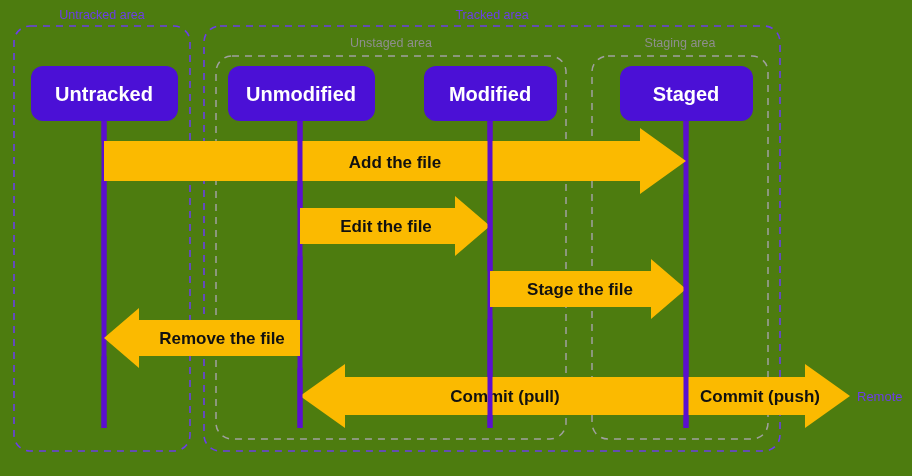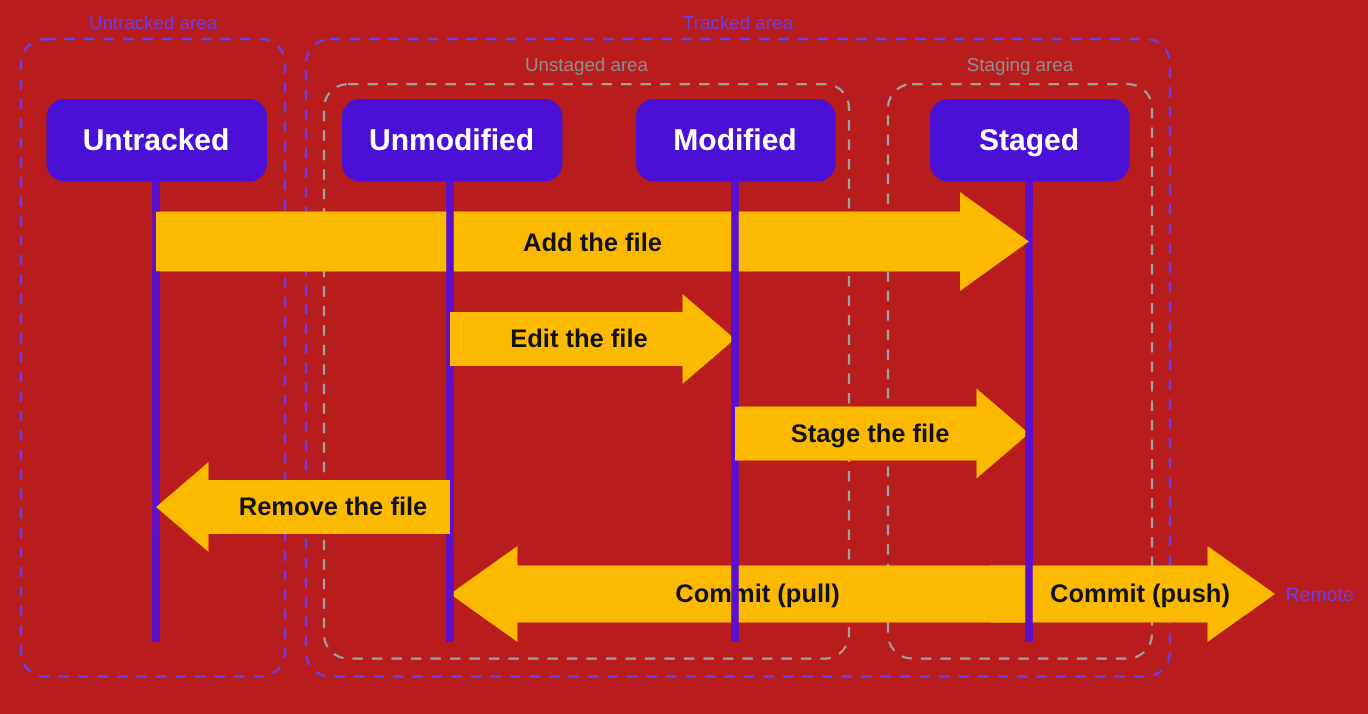--- a/index.html
+++ b/index.html
@@ -8,21 +8,21 @@
     padding: 0;
     background: #ffffff;
   }
   body {
     font-family: "Liberation Sans", sans-serif;
   }
   #canvas {
     position: relative;
     width: 912px;
     height: 476px;
-    background: #b91c1c;
+    background: #4d7c0f;
     overflow: hidden;
   }
   #canvas svg {
     position: absolute;
     left: 0;
     top: 0;
   }
   .zone-label {
     font-size: 12.5px;
     font-family: "Liberation Sans", sans-serif;

